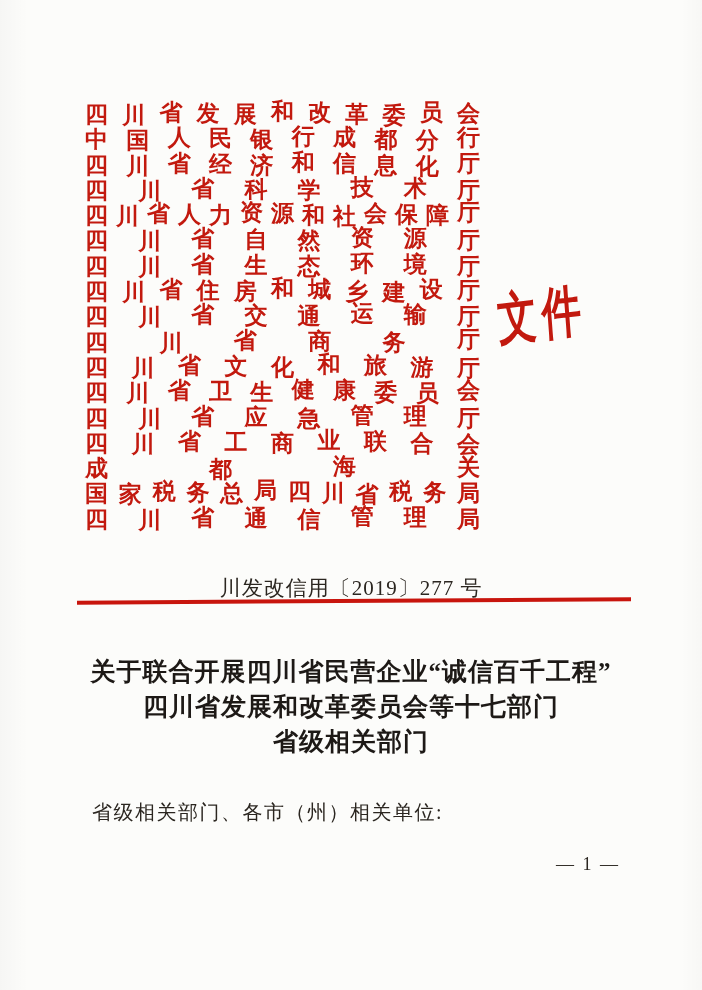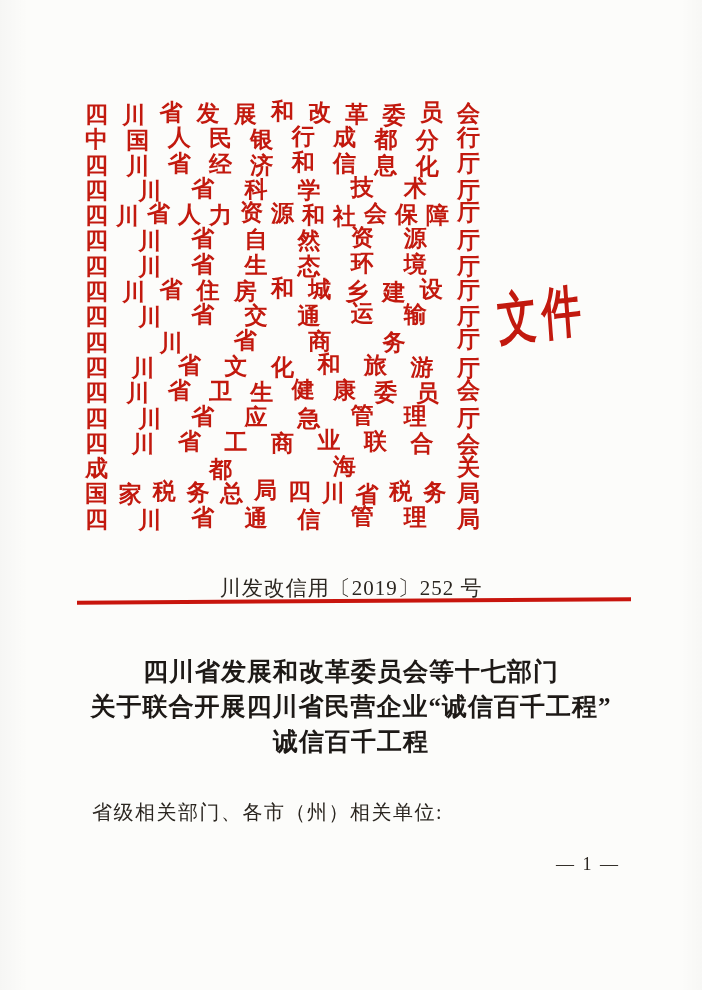--- a/index.html
+++ b/index.html
@@ -276,27 +276,27 @@
         <span class="agency-char" style="transform: translateY(-1.65px);">管</span>
         <span class="agency-char" style="transform: translateY(-0.55px);">理</span>
         <span class="agency-char" style="transform: translateY(0.55px);">局</span>
       </div>
   </div>
 
   <div class="stamp">
     <span class="stamp-inner">文件</span>
   </div>
 
-  <div class="doc-number">川发改信用〔2019〕252 号</div>
+  <div class="doc-number">川发改信用〔2019〕277 号</div>
 
   <div class="red-rule"></div>
 
   <div class="title-block">
+    <div>关于联合开展四川省民营企业“诚信百千工程”</div>
     <div>四川省发展和改革委员会等十七部门</div>
-    <div>关于联合开展四川省民营企业“诚信百千工程”</div>
-    <div>诚信百千工程</div>
+    <div>省级相关部门</div>
   </div>
 
   <div class="salutation">省级相关部门、各市（州）相关单位:</div>
 
   <div class="page-number">— 1 —</div>
 
 </div>
 
 </body></html>

